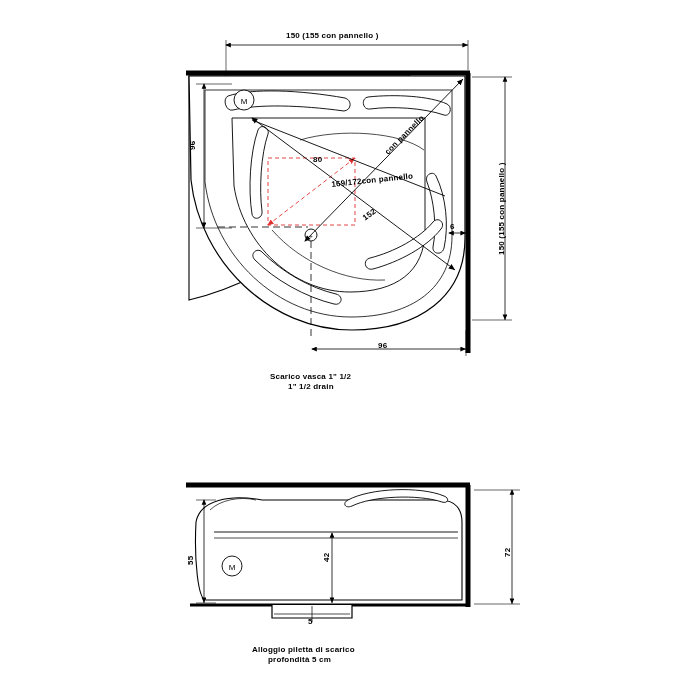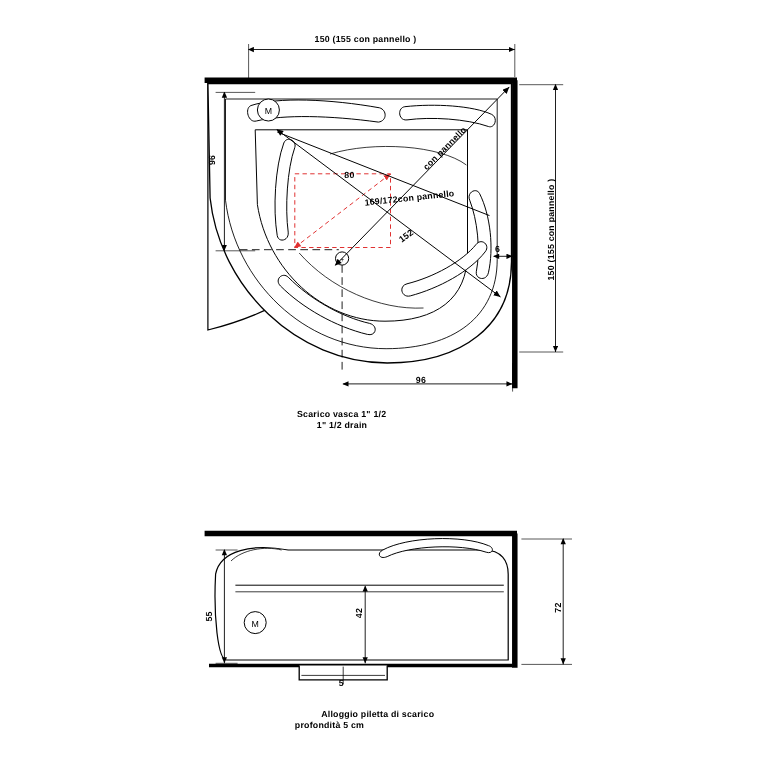--- a/index.html
+++ b/index.html
@@ -146,16 +146,16 @@
   <div class="lbl b c" style="left:288px;top:382px;">1" 1/2  drain</div>
 
   <div class="lbl b" style="left:186px;top:565px;transform:rotate(-90deg);transform-origin:left top;">55</div>
 
   <div class="lbl b" style="left:322px;top:562px;transform:rotate(-90deg);transform-origin:left top;">42</div>
 
   <div class="lbl b" style="left:503px;top:557px;transform:rotate(-90deg);transform-origin:left top;">72</div>
 
   <div class="lbl b" style="left:308px;top:617px;">5</div>
 
-  <div class="lbl b c" style="left:252px;top:645px;margin-left:40px;">Alloggio piletta di scarico</div>
+  <div class="lbl b c" style="left:252px;top:645px;">Alloggio piletta di scarico</div>
   <div class="lbl b c" style="left:268px;top:655px;">profondità 5 cm</div>
 
 </div>
 
 </body></html>

